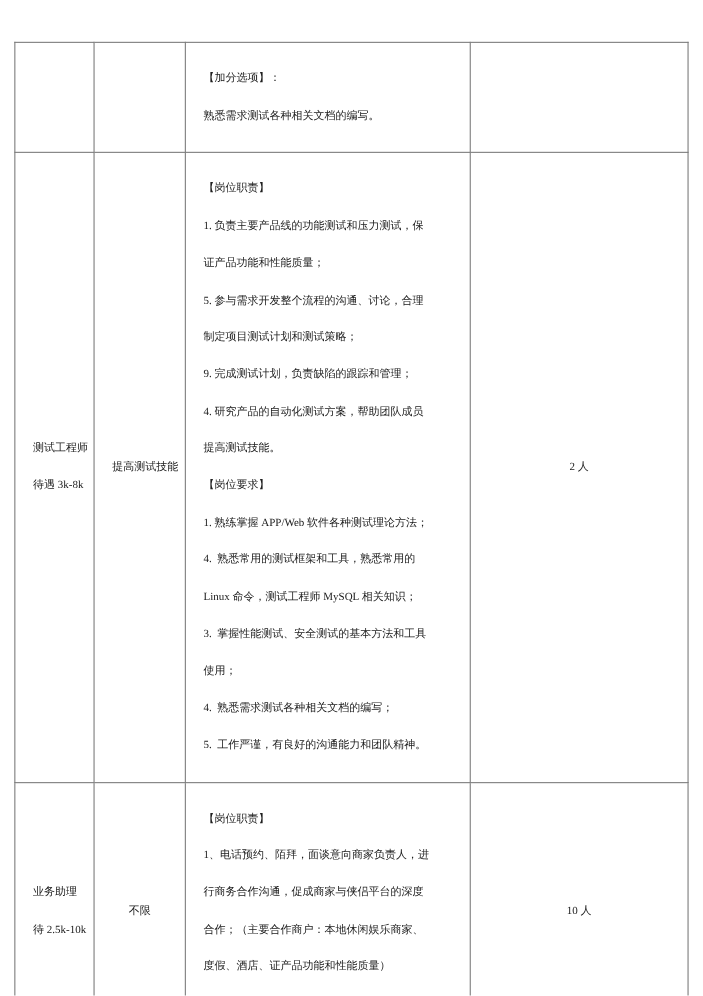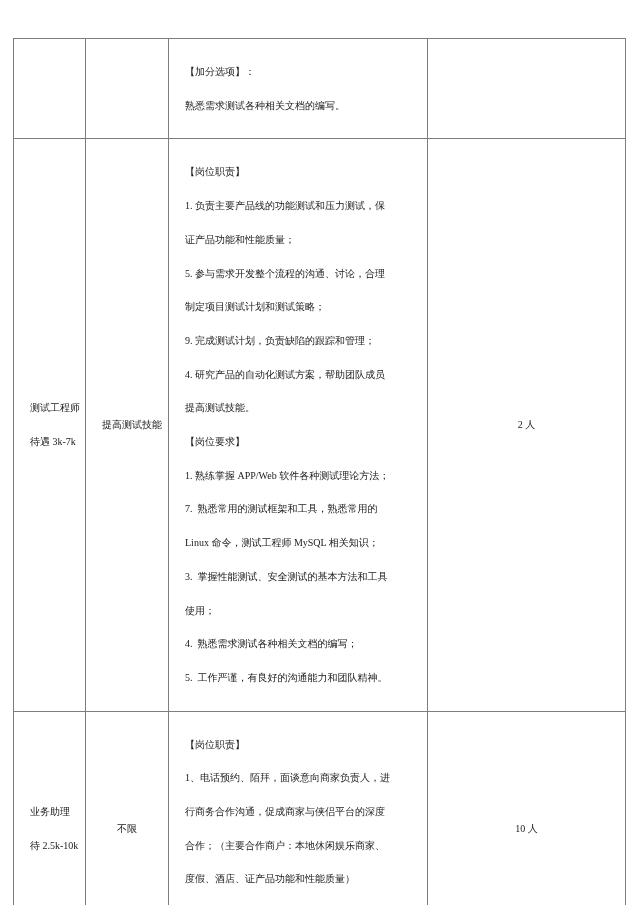--- a/index.html
+++ b/index.html
@@ -69,37 +69,37 @@
           <div class="line">【加分选项】：</div>
           <div class="line">熟悉需求测试各种相关文档的编写。</div>
         </td>
       <td class="center-cell">
         <div class="line"></div>
       </td>
     </tr>
     <tr class="r2">
       <td class="center-cell">
           <div class="line">测试工程师</div>
-          <div class="line">待遇 3k-7k</div>
+          <div class="line">待遇 3k-8k</div>
         </td>
       <td class="center-cell">
           <div class="line">提高测试技能</div>
         </td>
       <td class="desc-cell">
           <div class="line">【岗位职责】</div>
           <div class="line">1. 负责主要产品线的功能测试和压力测试，保</div>
           <div class="line">证产品功能和性能质量；</div>
           <div class="line">5. 参与需求开发整个流程的沟通、讨论，合理</div>
           <div class="line">制定项目测试计划和测试策略；</div>
           <div class="line">9. 完成测试计划，负责缺陷的跟踪和管理；</div>
           <div class="line">4. 研究产品的自动化测试方案，帮助团队成员</div>
           <div class="line">提高测试技能。</div>
           <div class="line">【岗位要求】</div>
           <div class="line">1. 熟练掌握 APP/Web 软件各种测试理论方法；</div>
-          <div class="line">7.  熟悉常用的测试框架和工具，熟悉常用的</div>
+          <div class="line">4.  熟悉常用的测试框架和工具，熟悉常用的</div>
           <div class="line">Linux 命令，测试工程师 MySQL 相关知识；</div>
           <div class="line">3.  掌握性能测试、安全测试的基本方法和工具</div>
           <div class="line">使用；</div>
           <div class="line">4.  熟悉需求测试各种相关文档的编写；</div>
           <div class="line">5.  工作严谨，有良好的沟通能力和团队精神。</div>
         </td>
       <td class="center-cell">
         <div class="line">2 人</div>
       </td>
     </tr>

